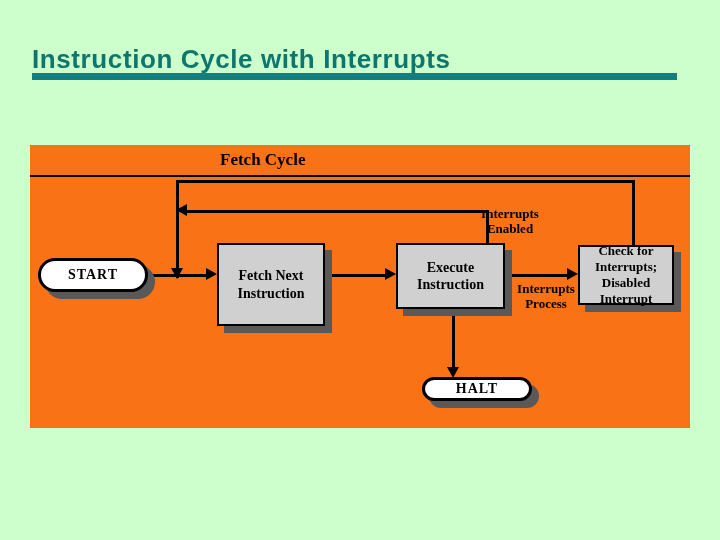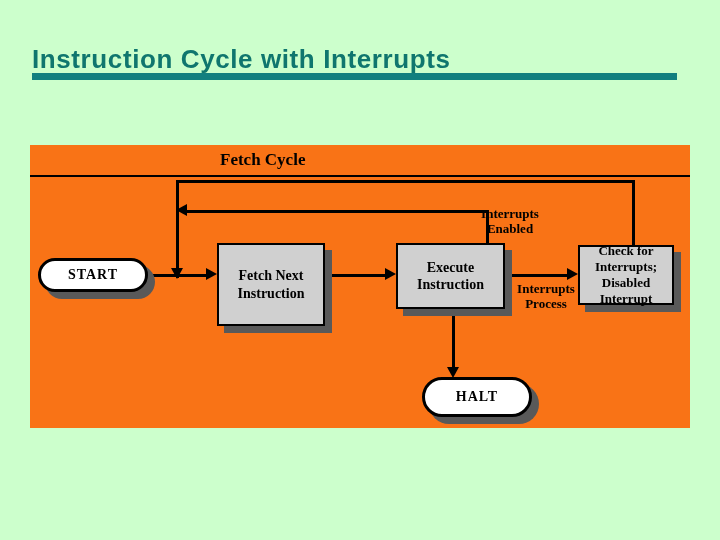--- a/index.html
+++ b/index.html
@@ -135,21 +135,21 @@
     align-items: center;
     justify-content: center;
     font-family: "Liberation Serif", serif;
     font-weight: bold;
     font-size: 14px;
     letter-spacing: 1px;
     color: #000000;
     box-sizing: border-box;
   }
   #node-start { left: 8px;  top: 113px; width: 110px; height: 34px; }
-  #node-halt  { left: 392px; top: 232px; width: 110px; height: 40px; }
+  #node-halt  { left: 392px; top: 232px; width: 110px; height: 24px; }
 
   
   .edge-label {
     position: absolute;
     font-family: "Liberation Serif", serif;
     font-weight: bold;
     font-size: 13px;
     line-height: 1.15;
     color: #000000;
     text-align: center;

